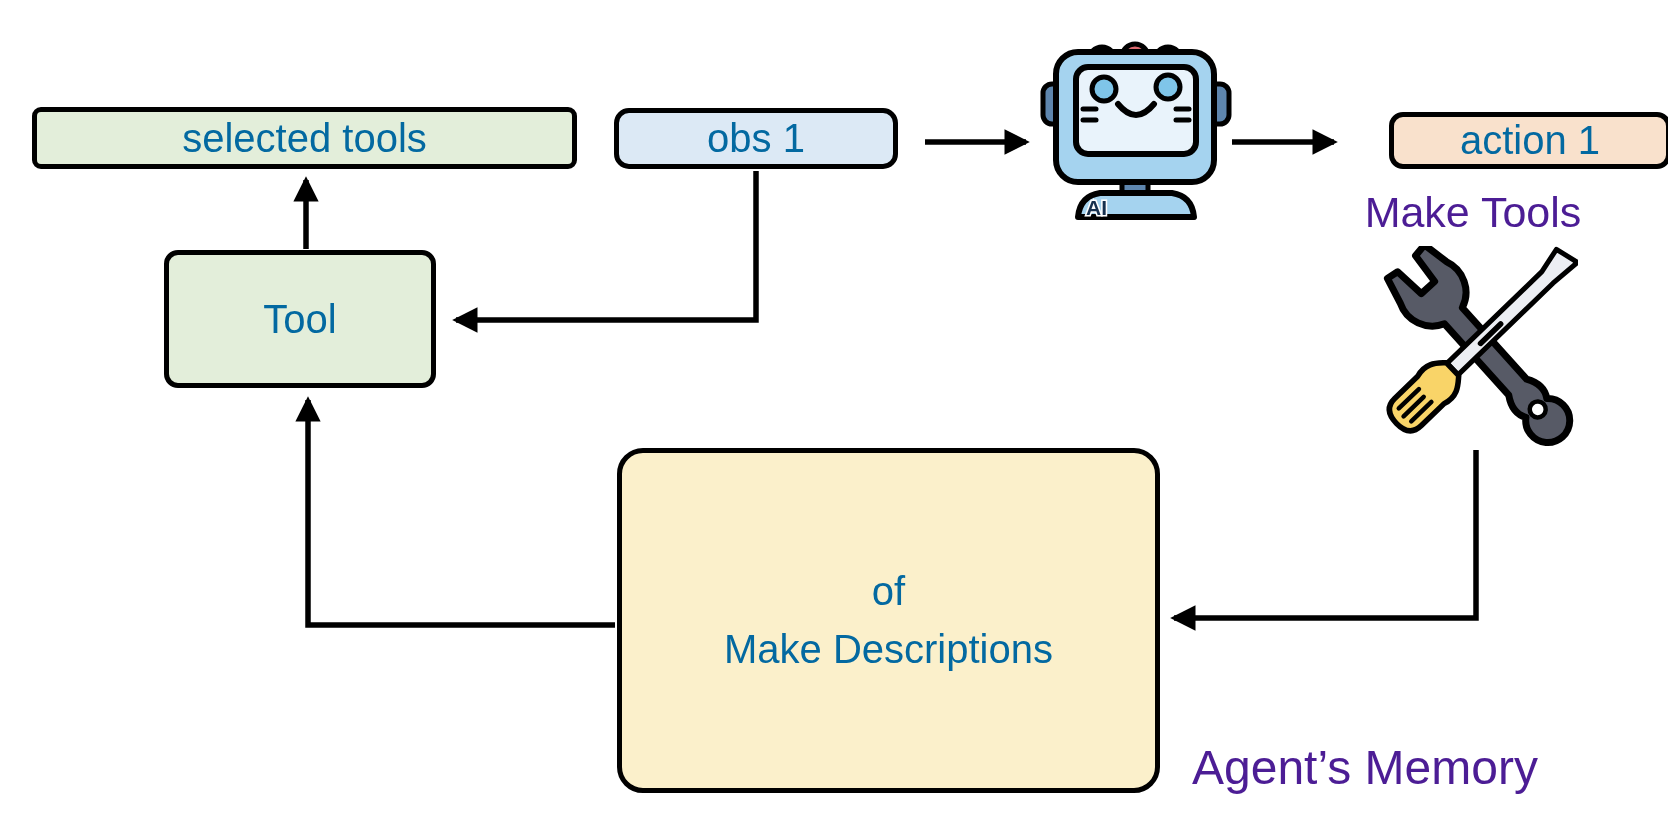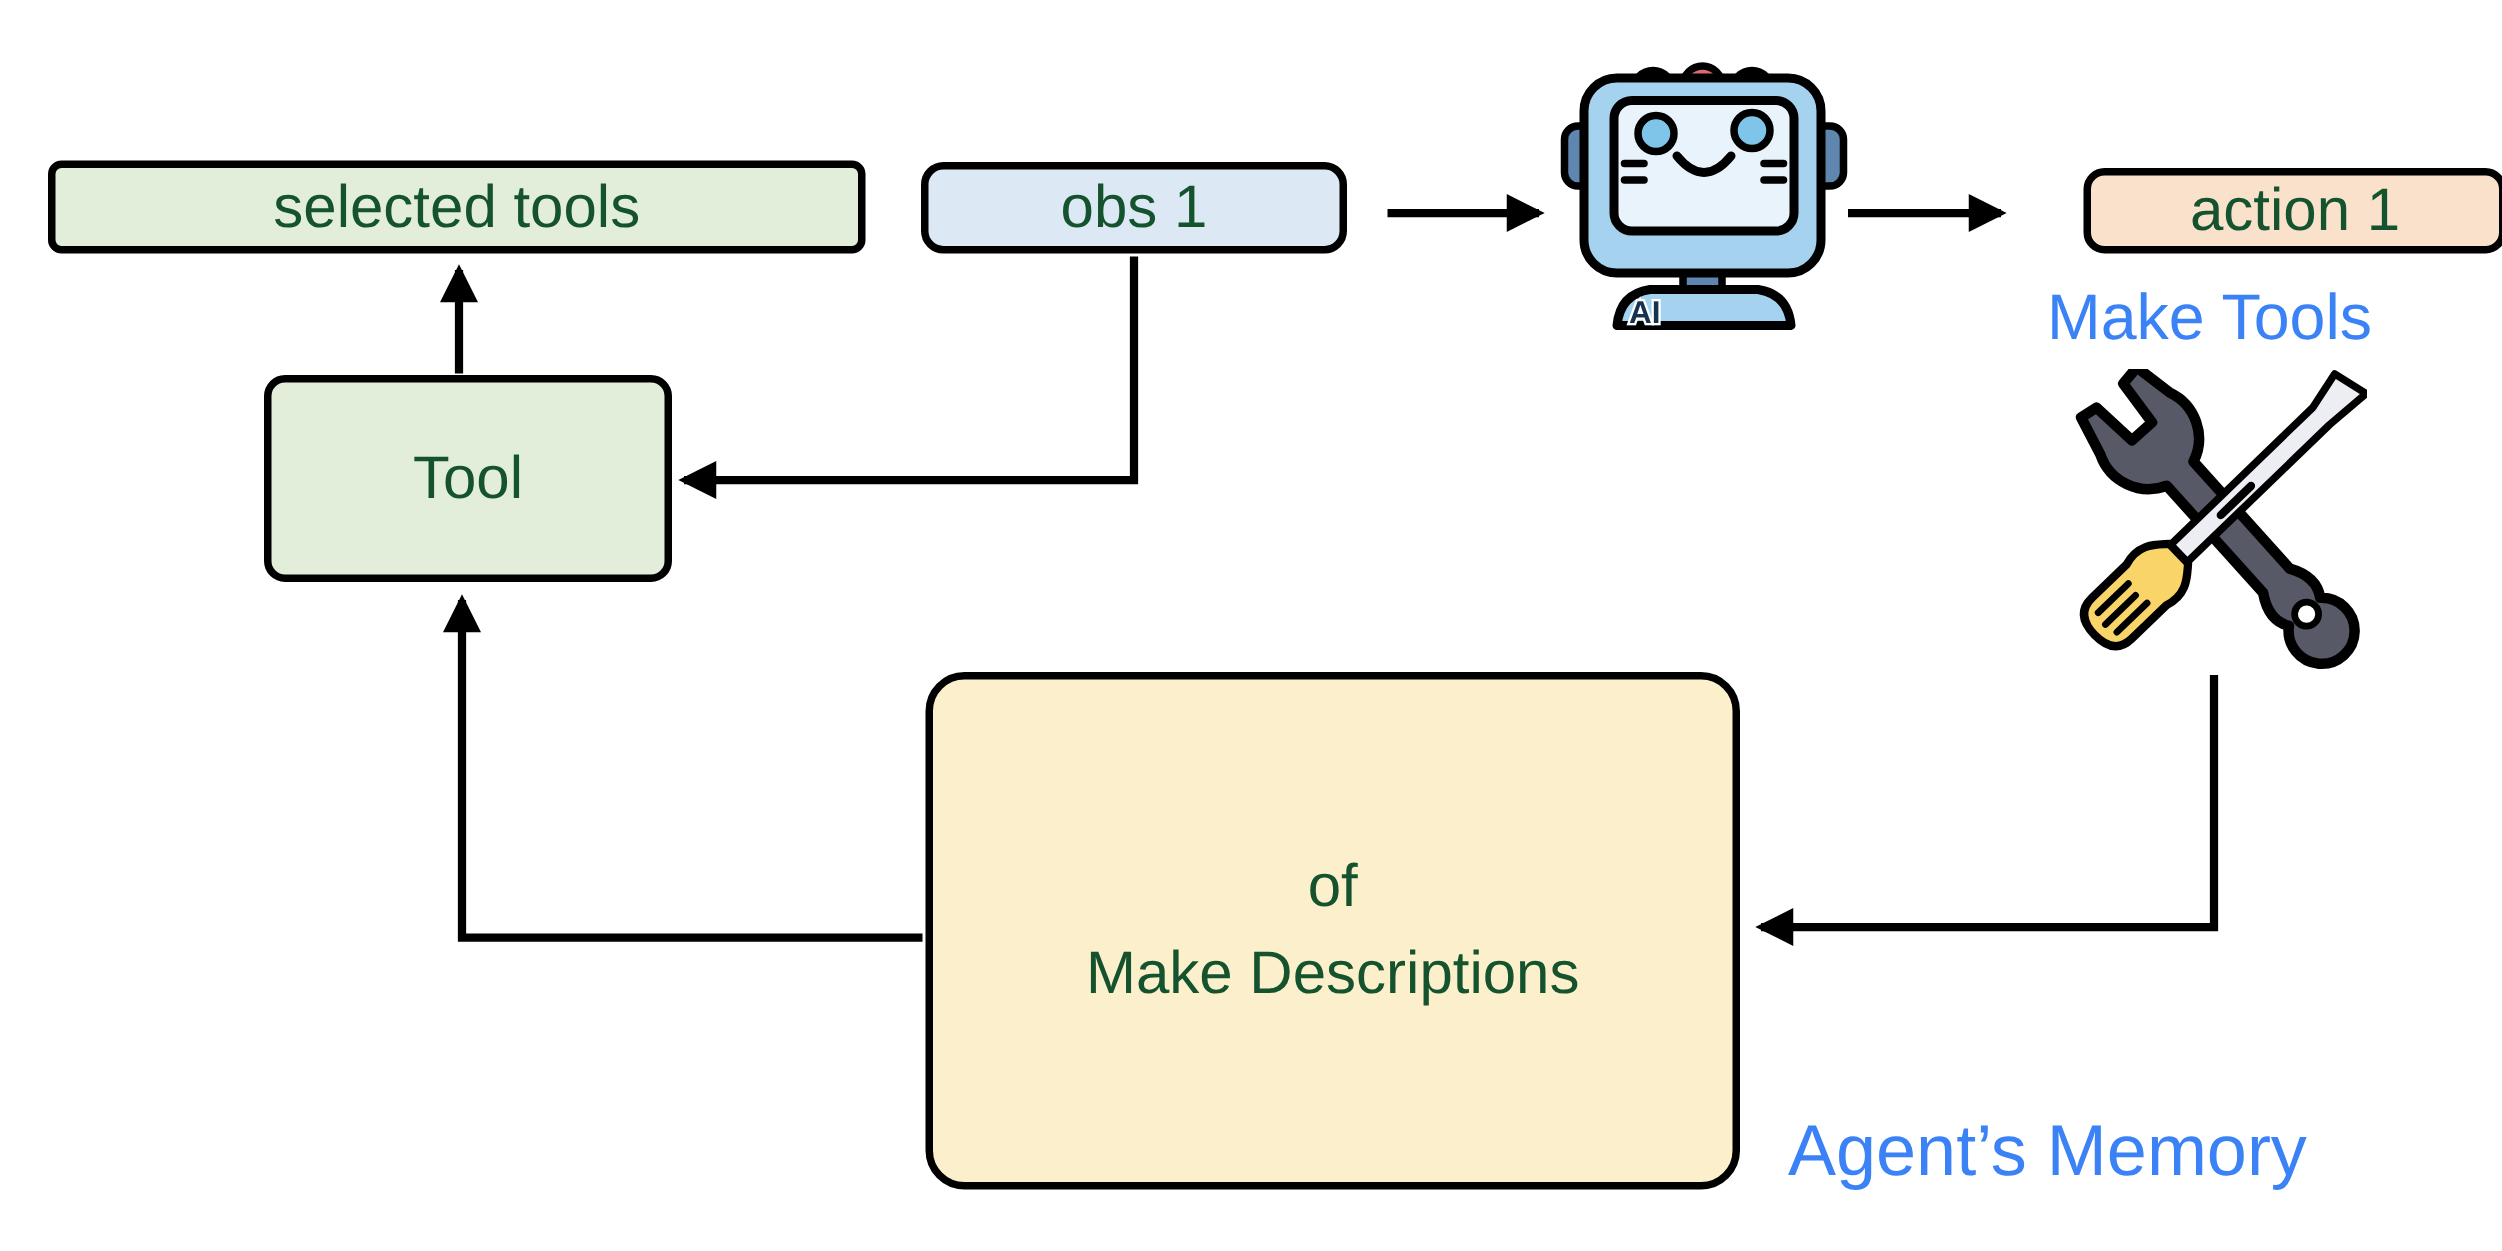--- a/index.html
+++ b/index.html
@@ -3,29 +3,29 @@
 <meta charset="utf-8">
 <style>
   html,body{margin:0;padding:0;background:#fff;}
   .stage{
     position:relative;width:1668px;height:834px;background:#fff;
     font-family:"Liberation Sans",sans-serif;color:#000;overflow:hidden;
   }
   .node{
     position:absolute;display:flex;flex-direction:column;align-items:center;justify-content:center;
     border:5px solid var(--outline,#000);box-sizing:border-box;text-align:center;
-    font-size:40px;line-height:1.32;color:#14532d;
+    font-size:40px;line-height:1.32;color:#0369a1;
   }
   .node .ln{display:block;}
   .box-selected-tools{left:32px;top:107px;width:545px;height:62px;border-radius:9px;background:var(--box-green,#e3eeda);}
   .box-obs1{left:614px;top:108px;width:284px;height:61px;border-radius:15px;background:var(--box-blue,#dce9f5);}
   .box-action1{left:1345px;top:112px;width:282px;height:57px;border-radius:14px;background:var(--box-peach,#f9e1cc);margin-left:44px;}
-  .box-tool-selection{left:176px;top:250px;width:272px;height:138px;border-radius:14px;background:var(--box-green,#e3eeda);line-height:1.35;}
+  .box-tool-selection{left:164px;top:250px;width:272px;height:138px;border-radius:14px;background:var(--box-green,#e3eeda);line-height:1.35;}
   .box-memory{left:617px;top:448px;width:543px;height:345px;border-radius:26px;background:var(--box-yellow,#fbf0cb);line-height:1.44;}
-  .free-label{position:absolute;color:#3b82f6;white-space:nowrap;}
+  .free-label{position:absolute;color:#4c1d95;white-space:nowrap;}
   .lbl-make-tools{left:1323px;top:188px;width:300px;text-align:center;font-size:43px;}
   .lbl-agents-memory{left:1192px;top:740px;width:460px;font-size:48px;}
   .connectors{position:absolute;left:0;top:0;}
   .connectors path{stroke:var(--arrow-black,#000);stroke-width:5.5;fill:none;}
   .connectors .ah{fill:var(--arrow-black,#000);stroke:none;}
   .icon{position:absolute;}
   .robot-icon{left:1038px;top:28px;}
   .tools-icon{left:1372px;top:246px;}
 </style>
 </head>

